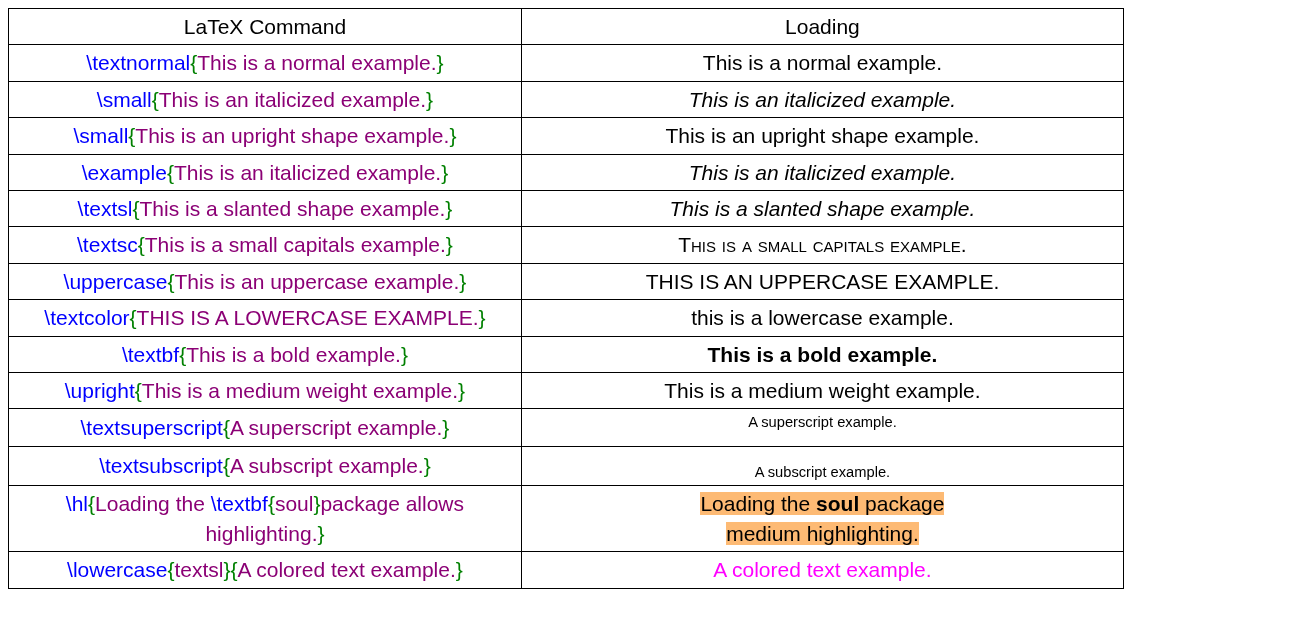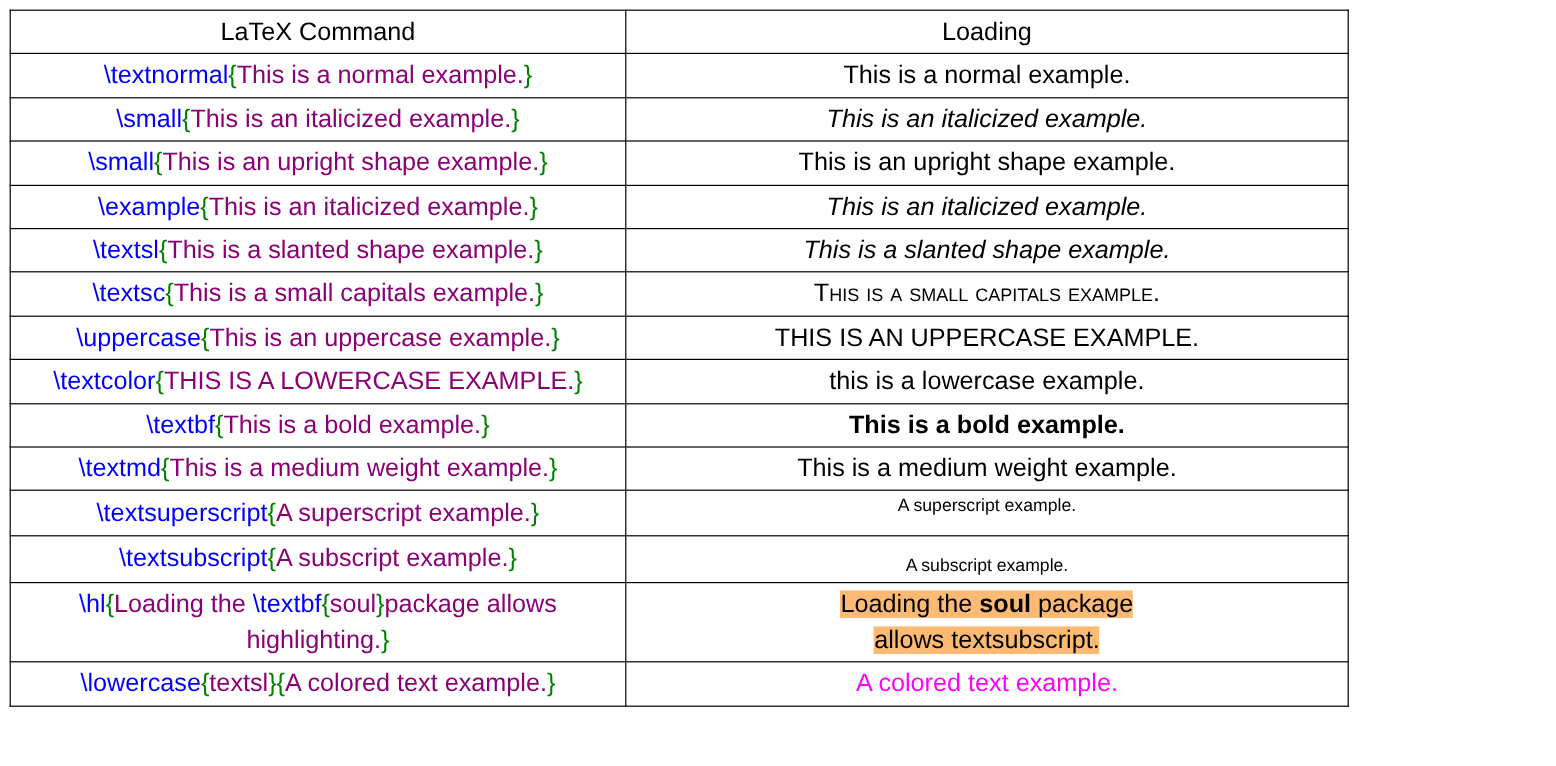--- a/index.html
+++ b/index.html
@@ -101,33 +101,33 @@
       </tr>
       <tr>
         <td class="latex"><span class="cmd">\textcolor</span><span class="brace">{</span><span class="arg">THIS IS A LOWERCASE EXAMPLE.</span><span class="brace">}</span></td>
         <td class="result"><span class="r-lowercase">this is a lowercase example.</span></td>
       </tr>
       <tr>
         <td class="latex"><span class="cmd">\textbf</span><span class="brace">{</span><span class="arg">This is a bold example.</span><span class="brace">}</span></td>
         <td class="result"><span class="r-bold">This is a bold example.</span></td>
       </tr>
       <tr>
-        <td class="latex"><span class="cmd">\textmd</span><span class="brace">{</span><span class="arg">This is a medium weight example.</span><span class="brace">}</span></td>
+        <td class="latex"><span class="cmd">\upright</span><span class="brace">{</span><span class="arg">This is a medium weight example.</span><span class="brace">}</span></td>
         <td class="result"><span class="r-medium">This is a medium weight example.</span></td>
       </tr>
       <tr>
         <td class="latex"><span class="cmd">\textsuperscript</span><span class="brace">{</span><span class="arg">A superscript example.</span><span class="brace">}</span></td>
         <td class="result"><span class="r-super">A superscript example.</span></td>
       </tr>
       <tr>
         <td class="latex"><span class="cmd">\textsubscript</span><span class="brace">{</span><span class="arg">A subscript example.</span><span class="brace">}</span></td>
         <td class="result"><span class="r-sub">A subscript example.</span></td>
       </tr>
       <tr>
         <td class="latex"><span class="cmd">\hl</span><span class="brace">{</span><span class="arg">Loading the </span><span class="cmd">\textbf</span><span class="brace">{</span><span class="arg">soul</span><span class="brace">}</span><span class="arg">package allows highlighting.</span><span class="brace">}</span></td>
-        <td class="result"><span class="hl"><span>Loading the </span><span style="font-weight: 700;">soul</span><span> package</span></span><br><span class="hl">allows textsubscript.</span></td>
+        <td class="result"><span class="hl"><span>Loading the </span><span style="font-weight: 700;">soul</span><span> package</span></span><br><span class="hl">medium highlighting.</span></td>
       </tr>
       <tr>
         <td class="latex"><span class="cmd">\lowercase</span><span class="brace">{</span><span class="arg">textsl</span><span class="brace">}</span><span class="brace">{</span><span class="arg">A colored text example.</span><span class="brace">}</span></td>
         <td class="result"><span class="r-color">A colored text example.</span></td>
       </tr>
     </tbody>
 </table>
 
 </body></html>

